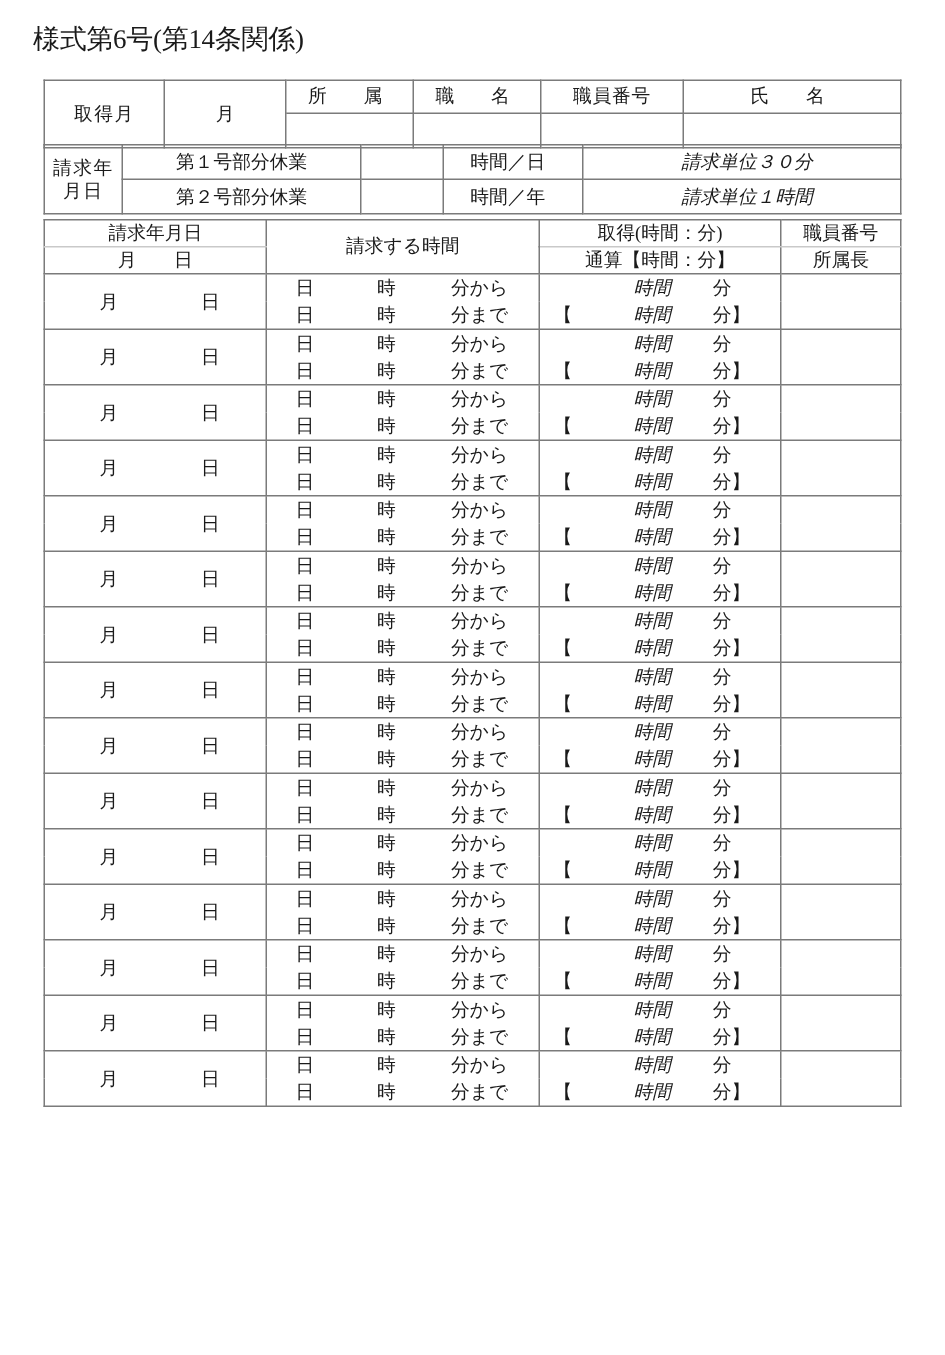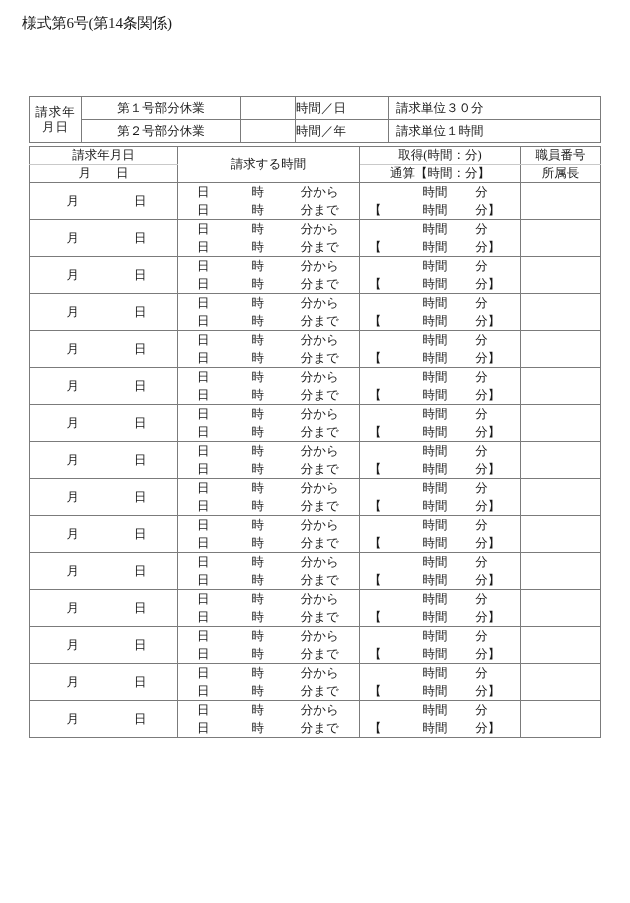--- a/index.html
+++ b/index.html
@@ -20,21 +20,21 @@
     width: 630px;
     height: 903px;
     box-sizing: border-box;
   }
 
   
   .form-no {
     position: absolute;
     left: 22px;
     top: 14px;
-    font-size: 15px;
+    font-size: 18px;
     letter-spacing: -0.2px;
     white-space: nowrap;
   }
 
   
   .doc-title {
     position: absolute;
     left: 0;
     right: 0;
     top: 30px;
@@ -68,22 +68,22 @@
   #ident-table td { height: 21px; }
   #ident-table td.blankrow { height: 22px; }
   .cell-label { letter-spacing: 1px; }
   .cell-right { text-align: right; padding-right: 10px; }
   .sp2 { letter-spacing: 0.5px; }
   .wide-sp { letter-spacing: 6px; padding-left: 6px; }
 
   
   #approval-table { top: 96px; }
   #approval-table td { height: 22px; }
-  #approval-table td.left-pad { text-align: left; padding-left: 7px; }
-  #approval-table td.unit-cell { text-align: left; padding-right: 7px; }
+  #approval-table td.left-pad { text-align: center; padding-left: 7px; font-style: italic; }
+  #approval-table td.unit-cell { text-align: center; padding-right: 7px; }
 
   
   #record-table { top: 146px; border-radius: 24px; }
   #record-table td { height: 18px; }
 
   
   #record-table td.hdr { height: 17px; }
   
   .soft-bottom { border-bottom: 1px solid #c9c9c9 !important; }
   .sub {
@@ -92,36 +92,62 @@
     height: 100%;
     box-sizing: border-box;
     align-items: center;
   }
   
   .t-day   { flex: 0 0 28%; text-align: center; }
   .t-hour  { flex: 0 0 32%; text-align: center; }
   .t-mins  { flex: 1 1 auto; text-align: center; padding-right: 6px; }
   
   .g-lead  { flex: 0 0 16%; text-align: left; padding-left: 9px; }
-  .g-hour  { flex: 1 1 auto; text-align: center; }
+  .g-hour  { flex: 1 1 auto; text-align: center; font-style: italic; }
   .g-min   { flex: 0 0 28%; text-align: left; }
 
   .row-top td, .row-bot td { border-top-color: #7b7b7b; }
   
   .inner-none { border-bottom: none !important; }
   .inner-top-none { border-top: none !important; }
 </style>
 </head>
 <body>
 
 <div class="page">
 
   <div class="form-no">様式第6号(第14条関係)</div>
 
 
+  <table class="grid" id="ident-table">
+    <colgroup>
+      <col style="width:80px">
+        <col style="width:81px">
+      <col style="width:85px">
+        <col style="width:85px">
+      <col style="width:95px">
+        <col style="width:145px">
+    </colgroup>
+    <tbody>
+      <tr>
+        <td rowspan="2" class="cell-label">取得月</td>
+        <td rowspan="2" class="cell-right">月</td>
+        <td class="wide-sp">所　属</td>
+        <td class="wide-sp">職　名</td>
+        <td class="sp2">職員番号</td>
+        <td class="wide-sp">氏　名</td>
+      </tr>
+      <tr>
+        <td class="blankrow"></td>
+        <td class="blankrow"></td>
+        <td class="blankrow"></td>
+        <td class="blankrow"></td>
+      </tr>
+    </tbody>
+  </table>
 
   <table class="grid" id="approval-table">
     <colgroup>
       <col style="width:52px">
         <col style="width:159px">
       <col style="width:55px">
         <col style="width:93px">
       <col style="width:212px">
     </colgroup>
     <tbody>

